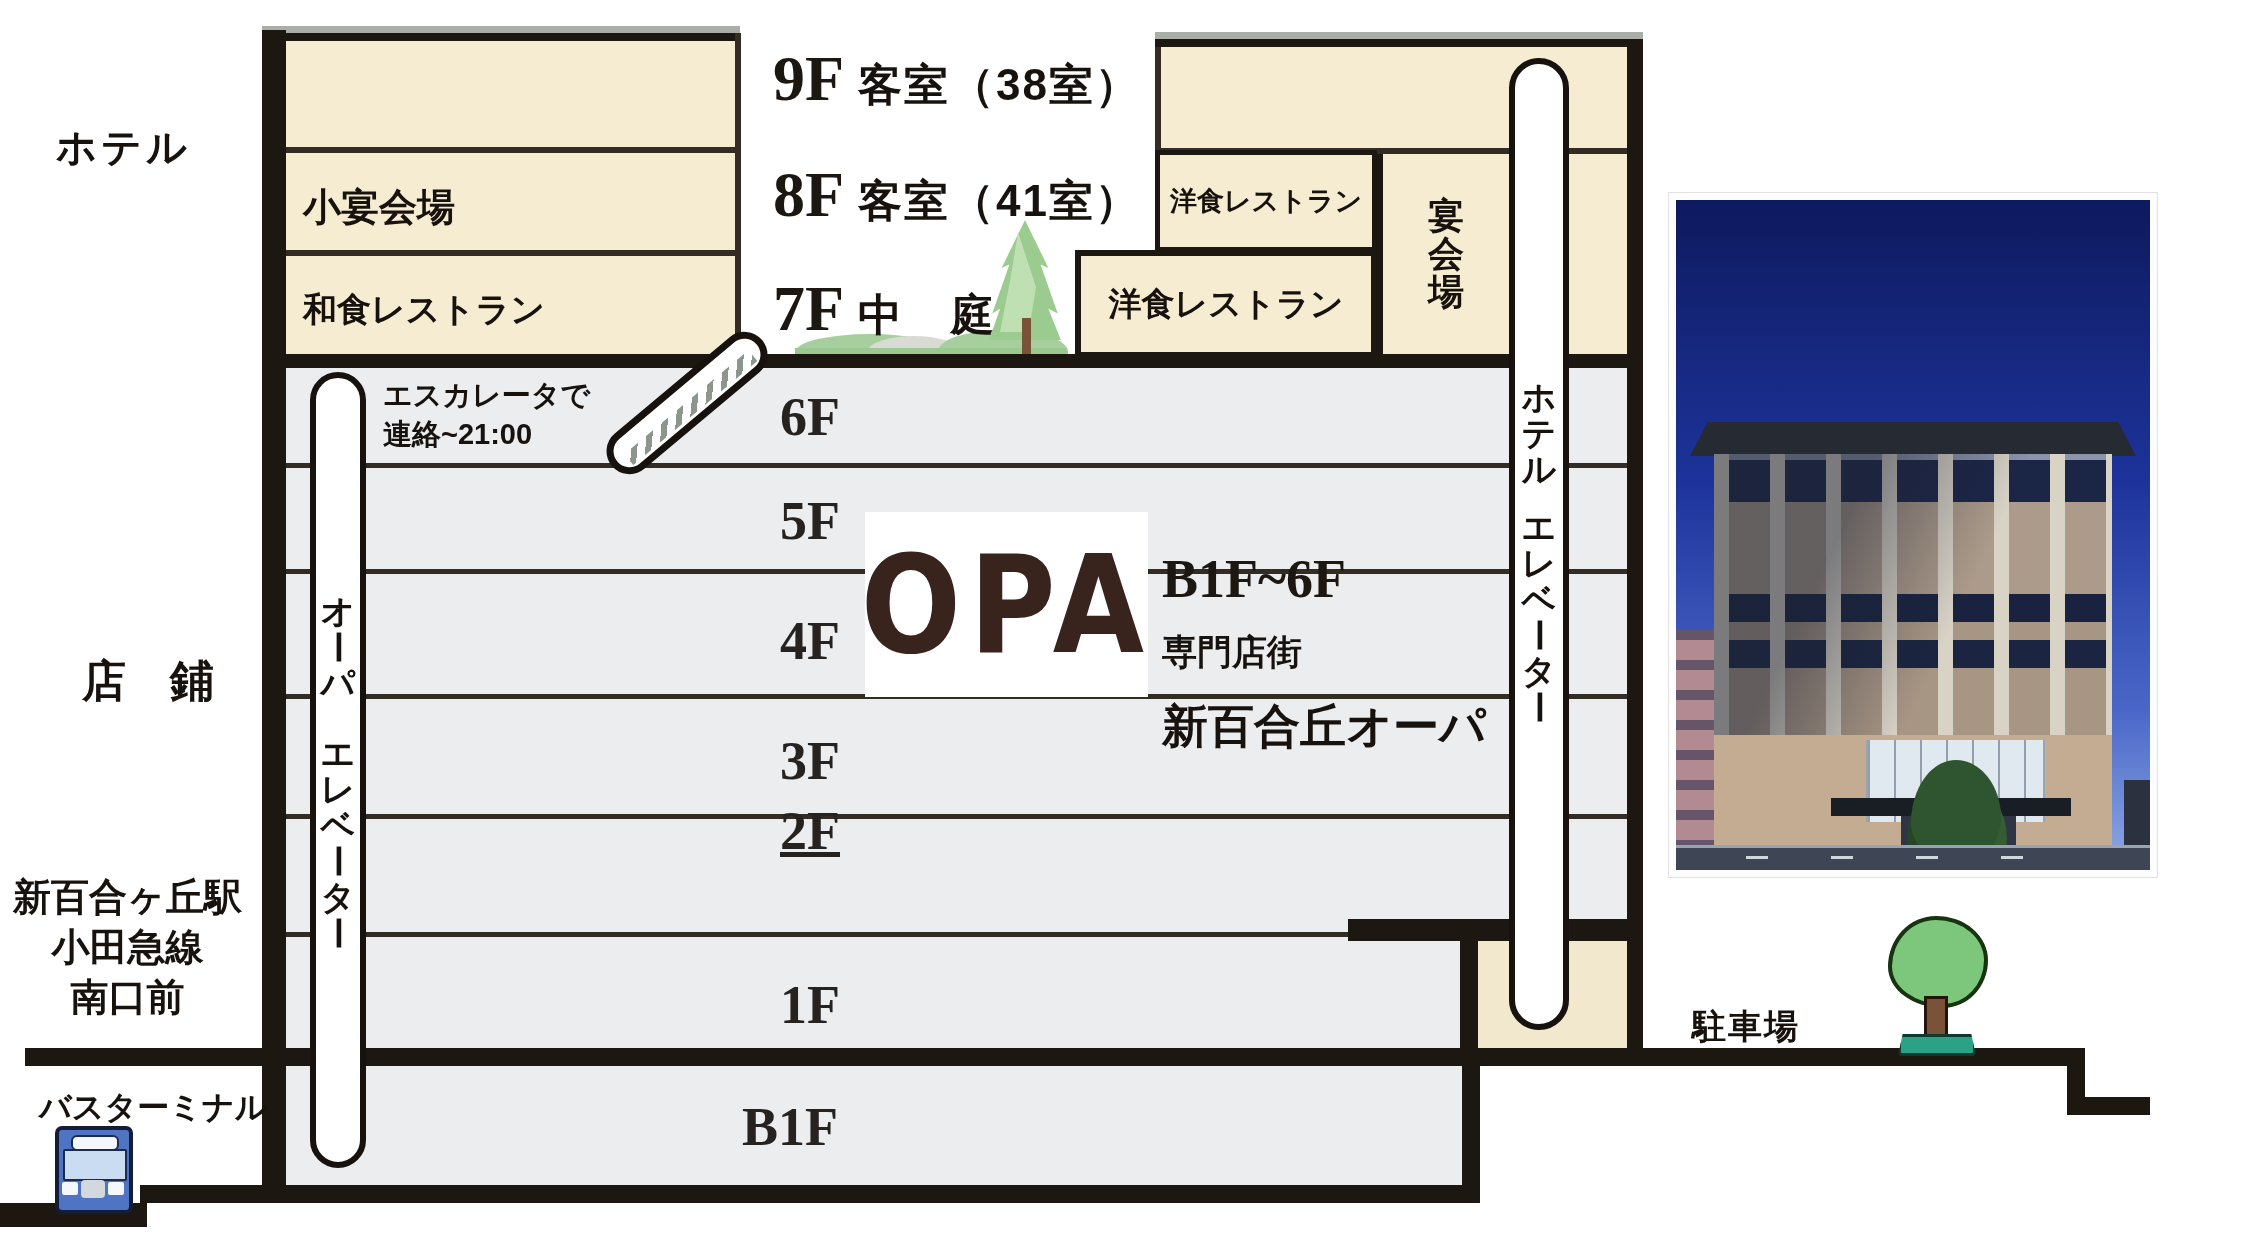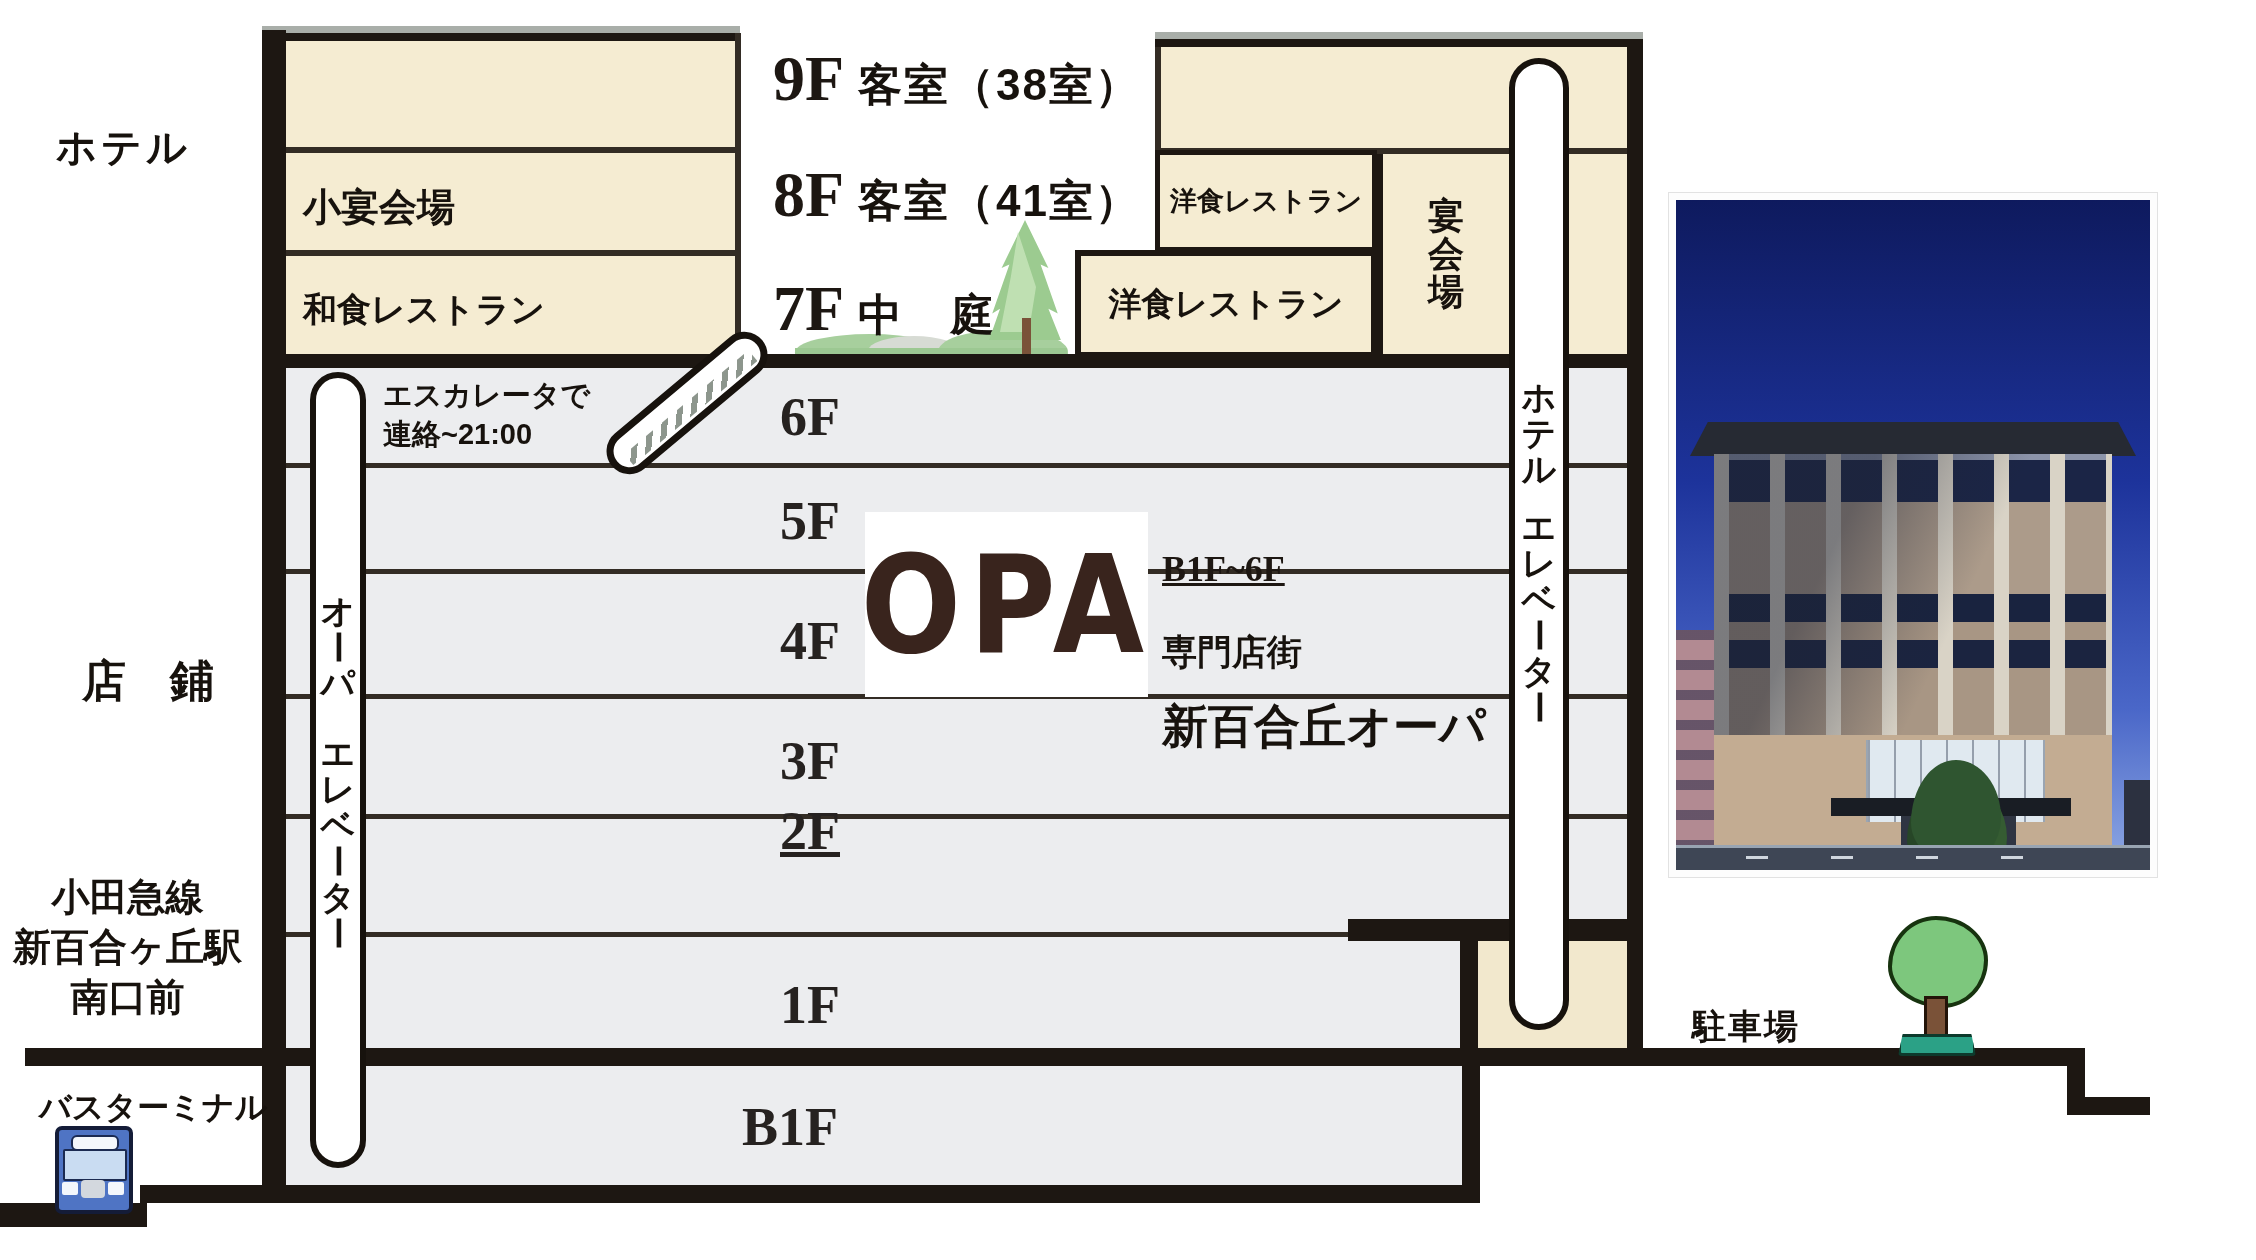--- a/index.html
+++ b/index.html
@@ -186,21 +186,21 @@
   <span class="flabel floor-num" style="left:765px;top:490px;">5F</span>
   <span class="flabel floor-num" style="left:765px;top:610px;">4F</span>
   <span class="flabel floor-num" style="left:765px;top:730px;">3F</span>
   <span class="flabel floor-num" style="left:765px;top:800px;text-decoration:underline;">2F</span>
   <span class="flabel floor-num" style="left:765px;top:974px;">1F</span>
   <span class="flabel floor-num" style="left:715px;top:1096px;width:150px;">B1F</span>
 
   <div class="opabox">
     <span class="opatext">OPA</span>
   </div>
-  <span class="abs" style="left:1162px;top:548px;font-size:36px;font-weight:700;font-family:'Liberation Serif',serif;text-decoration:underline;">B1F~6F</span>
+  <span class="abs" style="left:1162px;top:548px;font-size:54px;font-weight:700;font-family:'Liberation Serif',serif;">B1F~6F</span>
   <span class="abs jp" style="left:1162px;top:629px;font-size:35px;">専門店街</span>
   <span class="abs jp" style="left:1162px;top:696px;font-size:46px;">新百合丘オーパ</span>
 
   <div class="pill" style="left:310px;top:372px;width:56px;height:796px;padding-top:215px;">
     <div class="vchars" style="font-size:34px;">
         <span>オ</span>
         <span class="vrot">ー</span>
         <span>パ</span>
       </div>
     <div class="vchars" style="font-size:34px;margin-top:34px;">
@@ -224,22 +224,22 @@
         <span>ベ</span>
         <span class="vrot">ー</span>
         <span>タ</span>
         <span class="vrot">ー</span>
       </div>
   </div>
 
   <span class="jp abs" style="left:56px;top:120px;font-size:40px;letter-spacing:4px;">ホテル</span>
   <span class="jp abs" style="left:82px;top:652px;font-size:44px;">店　鋪</span>
   <div class="jp abs" style="left:5px;top:872px;width:245px;text-align:center;font-size:38px;line-height:50px;">
+    <div>新百合ヶ丘駅</div>
     <div>小田急線</div>
-    <div>新百合ヶ丘駅</div>
     <div>南口前</div>
   </div>
   <span class="jp abs" style="left:18px;top:1086px;font-size:32px;margin-left:21px;">バスターミナル</span>
 
   <div class="bus">
     <div class="shield"></div>
     <div class="win"></div>
     <div class="grill"></div>
     <div class="lampL"></div>
     <div class="lampR"></div>

